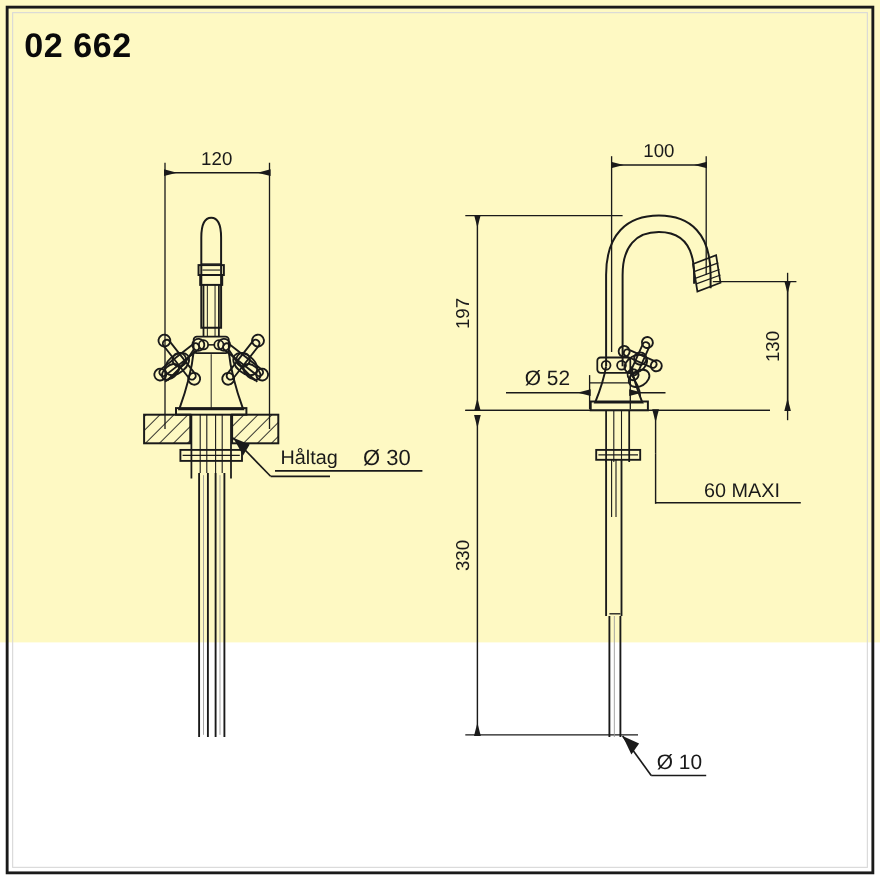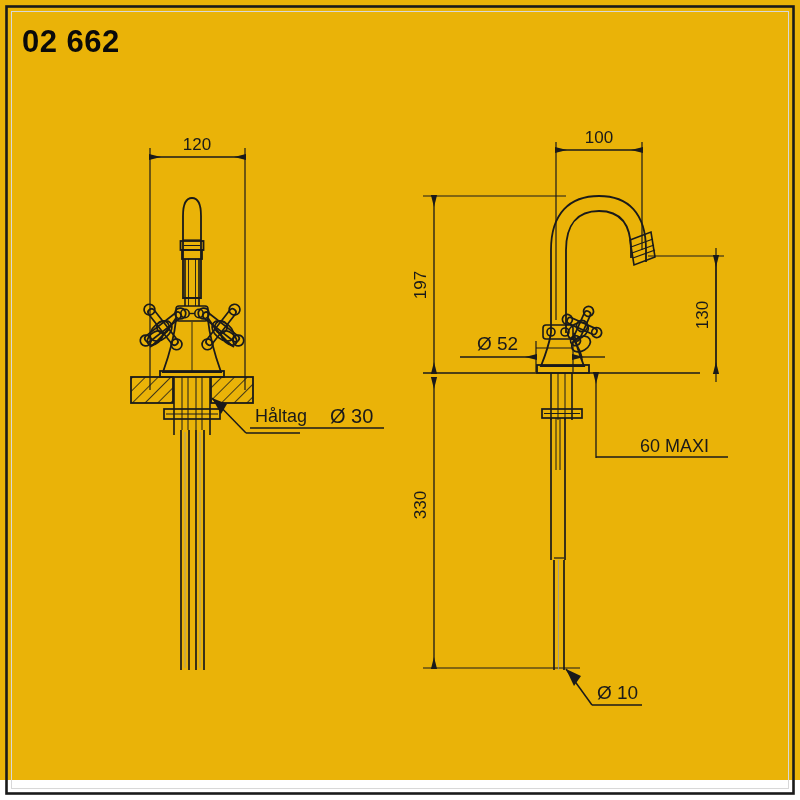--- a/index.html
+++ b/index.html
@@ -9,22 +9,22 @@
   }
   body {
     width: 800px;
     height: 800px;
     font-family: "Liberation Sans", sans-serif;
     overflow: hidden;
   }
   #sheet {
     position: relative;
     width: 800px;
-    height: 780px;
-    background: #eab308;
+    height: 584px;
+    background: #fef9c3;
   }
   #drawing-frame {
     position: absolute;
     left: 0; top: 0;
     width: 800px;
     height: 800px;
   }
   #title-block {
     position: absolute;
     left: 22px;

